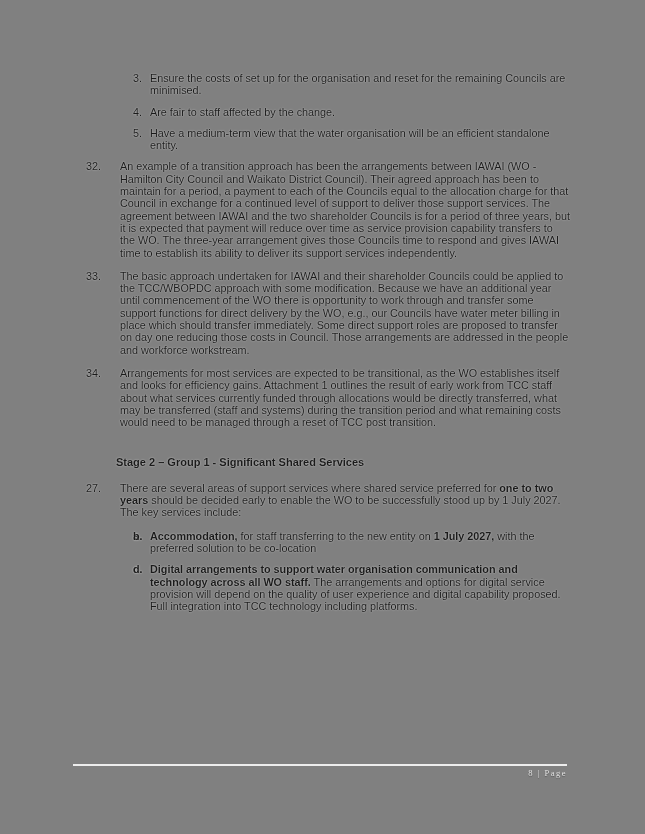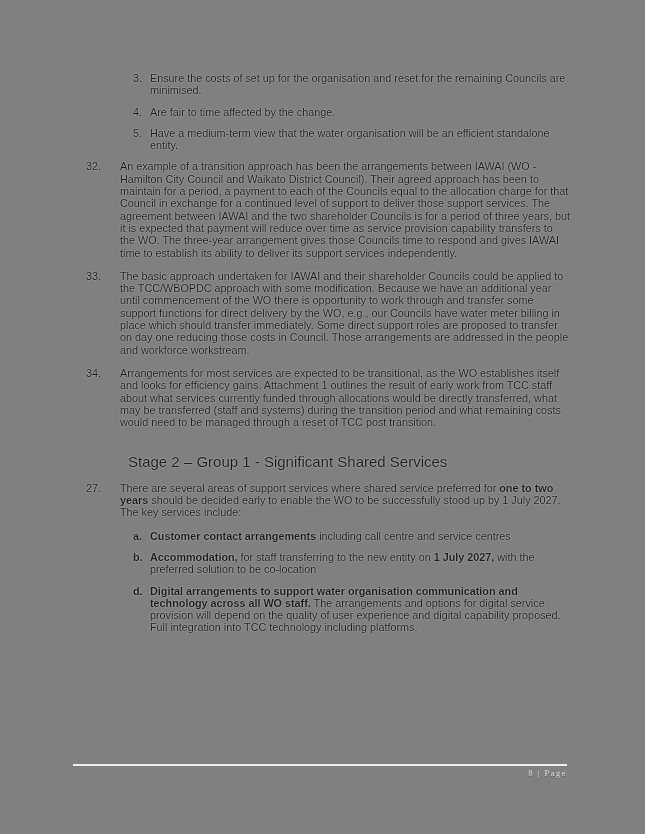--- a/index.html
+++ b/index.html
@@ -41,23 +41,23 @@
   }
   .lvl1 .marker { left: 0; text-align: center; }
   .lvl2 {
     padding-left: 64px;
     margin-bottom: 9px;
   }
   .lvl2 .marker { left: 47px; }
   .boldmark .marker { font-weight: bold; }
   .b { font-weight: bold; }
   .heading {
-    font-weight: normal;
-    margin: 28px 0 13px 42px;
-    font-size: 15px;
+    font-weight: bold;
+    margin: 28px 0 13px 30px;
+    font-size: 11px;
   }
   .footer-line {
     position: absolute;
     top: 764px;
     left: 73px;
     width: 494px;
     height: 2px;
     background: #ededed;
   }
   .footer-page {
@@ -72,27 +72,27 @@
     text-shadow: 0 1px 1px rgba(0,0,0,0.35);
     font-family: Liberation Serif, serif;
   }
 </style>
 </head>
 <body>
 
 <div class="page" style="background: rgb(128, 128, 128); color: rgb(27, 27, 27);">
   <div class="content" id="content">
       <div class="item lvl2"><span class="marker">3.</span><span class="text"><span>Ensure the costs of set up for the organisation and reset for the remaining Councils are minimised.</span></span></div>
-      <div class="item lvl2"><span class="marker">4.</span><span class="text"><span>Are fair to time affected by the change.</span></span></div>
+      <div class="item lvl2"><span class="marker">4.</span><span class="text"><span>Are fair to staff affected by the change.</span></span></div>
       <div class="item lvl2"><span class="marker">5.</span><span class="text"><span>Have a medium-term view that the water organisation will be an efficient standalone entity.</span></span></div>
       <div class="item lvl1"><span class="marker">32.</span><span class="text"><span>An example of a transition approach has been the arrangements between IAWAI (WO - Hamilton City Council and Waikato District Council).  Their agreed approach has been to maintain for a period, a payment to each of the Councils equal to the allocation charge for that Council in exchange for a continued level of support to deliver those support services. The agreement between IAWAI and the two shareholder Councils is for a period of three years, but it is expected that payment will reduce over time as service provision capability transfers to the WO. The three-year arrangement gives those Councils time to respond and gives IAWAI time to establish its ability to deliver its support services independently.</span></span></div>
       <div class="item lvl1"><span class="marker">33.</span><span class="text"><span>The basic approach undertaken for IAWAI and their shareholder Councils could be applied to the TCC/WBOPDC approach with some modification.  Because we have an additional year until commencement of the WO there is opportunity to work through and transfer some support functions for direct delivery by the WO, e.g., our Councils have water meter billing in place which should transfer immediately. Some direct support roles are proposed to transfer on day one reducing those costs in Council. Those arrangements are addressed in the people and workforce workstream.</span></span></div>
       <div class="item lvl1"><span class="marker">34.</span><span class="text"><span>Arrangements for most services are expected to be transitional, as the WO establishes itself and looks for efficiency gains. Attachment 1 outlines the result of early work from TCC staff about what services currently funded through allocations would be directly transferred, what may be transferred (staff and systems) during the transition period and what remaining costs would need to be managed through a reset of TCC post transition.</span></span></div>
       <div class="heading">Stage 2 – Group 1 - Significant Shared Services</div>
       <div class="item lvl1"><span class="marker">27.</span><span class="text"><span>There are several areas of support services where shared service preferred for </span><span class="b">one to two years</span><span> should be decided early to enable the WO to be successfully stood up by 1 July 2027. The key services include:</span></span></div>
-      <div class="item lvl2 boldmark"><span class="marker">a.</span><span class="text"><span class="b">Customer contact arrangements</span><span> including call centre and service centres</span></span></div>
+      <div class="item lvl2 boldmark"><span class="marker">a.</span></div>
       <div class="item lvl2 boldmark"><span class="marker">b.</span><span class="text"><span class="b">Accommodation,</span><span> for staff transferring to the new entity on </span><span class="b">1 July 2027,</span><span> with the preferred solution to be co-location</span></span></div>
       <div class="item lvl2 boldmark"><span class="marker">c.</span></div>
       <div class="item lvl2 boldmark"><span class="marker">d.</span><span class="text"><span class="b">Digital arrangements to support water organisation communication and technology across all WO staff.</span><span>  The arrangements and options for digital service provision will depend on the quality of user experience and digital capability proposed.  Full integration into TCC technology including platforms.</span></span></div>
     </div>
   <div class="footer-line" style="background: rgb(237, 237, 237);"></div>
   <div class="footer-page">8 | Page</div>
 </div>
 
 </body></html>

